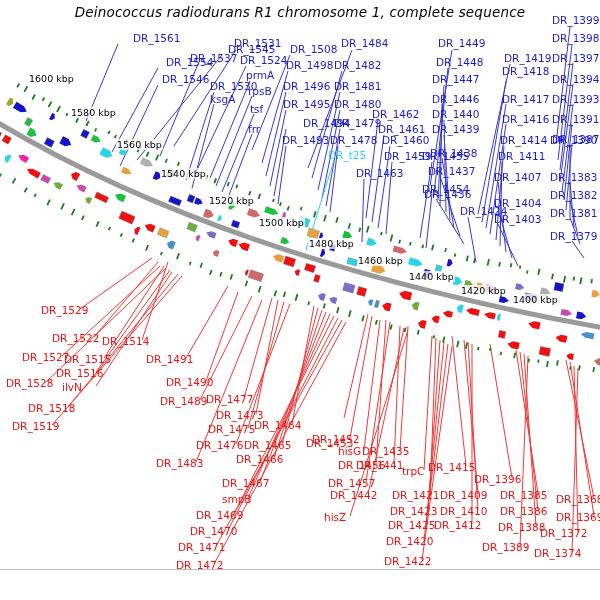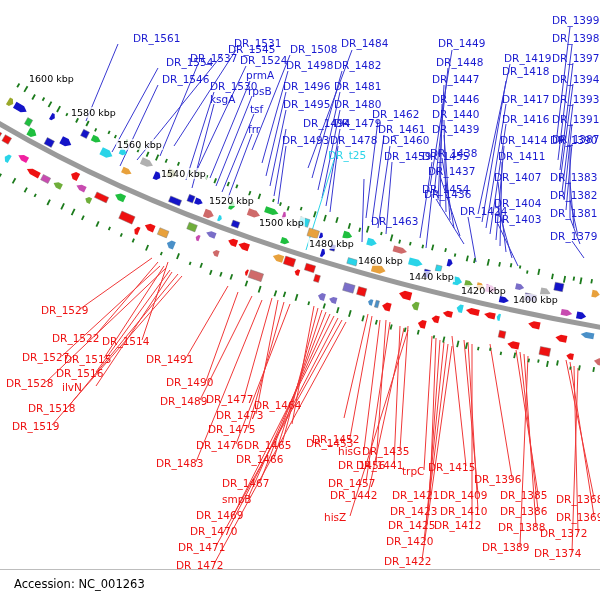--- a/index.html
+++ b/index.html
@@ -41,20 +41,21 @@
   .lbl.rev{color:#ee1111;}
   .lbl.rna{color:#2ad4e8;}
   .lbl.scale{color:#000;font-size:9.5px;}
   .lbl.scale span{background:rgba(255,255,255,.72);padding:0 1px;}
 </style>
 </head>
 <body>
 
 <div id="stage">
 
+  <div class="title">Deinococcus radiodurans R1 chromosome 1, complete sequence</div>
 
   <svg id="map" viewBox="0 0 600 600">
     <defs>
       <clipPath id="clipAll">
           <rect x="0" y="0" width="600" height="568"></rect>
         </clipPath>
     </defs>
     <g clip-path="url(#clipAll)">
 
       <g id="fwd-lines" stroke="#2222cc" stroke-width="1" fill="none" opacity="0.9">
@@ -462,21 +463,21 @@
       <div class="lbl fwd" style="left: 330px; top: 135px;">DR_1478</div>
       <div class="lbl fwd" style="left: 382px; top: 135px;">DR_1460</div>
       <div class="lbl fwd" style="left: 430px; top: 148px;">DR_1438</div>
       <div class="lbl fwd" style="left: 500px; top: 135px;">DR_1414</div>
       <div class="lbl fwd" style="left: 550px; top: 135px;">DR_1390</div>
       <div class="lbl fwd" style="left: 384px; top: 151px;">DR_1459</div>
       <div class="lbl fwd" style="left: 422px; top: 151px;">DR_1455</div>
       <div class="lbl fwd" style="left: 428px; top: 166px;">DR_1437</div>
       <div class="lbl fwd" style="left: 498px; top: 151px;">DR_1411</div>
       <div class="lbl fwd" style="left: 550px; top: 172px;">DR_1383</div>
-      <div class="lbl fwd" style="left: 371px; top: 168px; margin-top: 48px;">DR_1463</div>
+      <div class="lbl fwd" style="left: 356px; top: 168px;">DR_1463</div>
       <div class="lbl fwd" style="left: 422px; top: 184px;">DR_1454</div>
       <div class="lbl fwd" style="left: 424px; top: 189px;">DR_1436</div>
       <div class="lbl fwd" style="left: 494px; top: 172px;">DR_1407</div>
       <div class="lbl fwd" style="left: 494px; top: 198px;">DR_1404</div>
       <div class="lbl fwd" style="left: 550px; top: 190px;">DR_1382</div>
       <div class="lbl fwd" style="left: 460px; top: 206px;">DR_1424</div>
       <div class="lbl fwd" style="left: 494px; top: 214px;">DR_1403</div>
       <div class="lbl fwd" style="left: 550px; top: 208px;">DR_1381</div>
       <div class="lbl fwd" style="left: 550px; top: 231px;">DR_1379</div>
       <div class="lbl rna" style="left: 328px; top: 150px;">DR_t25</div>
@@ -490,21 +491,21 @@
       <div class="lbl rev" style="left: 56px; top: 368px;">DR_1516</div>
       <div class="lbl rev" style="left: 166px; top: 377px;">DR_1490</div>
       <div class="lbl rev" style="left: 62px; top: 382px;">ilvN</div>
       <div class="lbl rev" style="left: 28px; top: 403px;">DR_1518</div>
       <div class="lbl rev" style="left: 160px; top: 396px;">DR_1489</div>
       <div class="lbl rev" style="left: 216px; top: 410px;">DR_1473</div>
       <div class="lbl rev" style="left: 206px; top: 394px;">DR_1477</div>
       <div class="lbl rev" style="left: 306px; top: 414px; margin-top: 24px;">DR_1453</div>
       <div class="lbl rev" style="left: 12px; top: 421px;">DR_1519</div>
       <div class="lbl rev" style="left: 208px; top: 424px;">DR_1475</div>
-      <div class="lbl rev" style="left: 254px; top: 400px;">DR_1464</div>
+      <div class="lbl rev" style="left: 254px; top: 420px;">DR_1464</div>
       <div class="lbl rev" style="left: 312px; top: 434px;">DR_1452</div>
       <div class="lbl rev" style="left: 362px; top: 446px;">DR_1435</div>
       <div class="lbl rev" style="left: 196px; top: 440px;">DR_1476</div>
       <div class="lbl rev" style="left: 244px; top: 440px;">DR_1465</div>
       <div class="lbl rev" style="left: 338px; top: 446px;">hisG</div>
       <div class="lbl rev" style="left: 356px; top: 460px;">DR_1441</div>
       <div class="lbl rev" style="left: 156px; top: 458px;">DR_1483</div>
       <div class="lbl rev" style="left: 236px; top: 454px;">DR_1466</div>
       <div class="lbl rev" style="left: 338px; top: 460px;">DR_1456</div>
       <div class="lbl rev" style="left: 402px; top: 466px;">trpC</div>
@@ -542,16 +543,15 @@
       <div class="lbl scale" style="left: 208px; top: 196px;"><span>1520 kbp</span></div>
       <div class="lbl scale" style="left: 258px; top: 218px;"><span>1500 kbp</span></div>
       <div class="lbl scale" style="left: 308px; top: 239px;"><span>1480 kbp</span></div>
       <div class="lbl scale" style="left: 357px; top: 256px;"><span>1460 kbp</span></div>
       <div class="lbl scale" style="left: 408px; top: 272px;"><span>1440 kbp</span></div>
       <div class="lbl scale" style="left: 460px; top: 286px;"><span>1420 kbp</span></div>
       <div class="lbl scale" style="left: 512px; top: 295px;"><span>1400 kbp</span></div>
     </div>
 
   <div class="footer">
-    <div class="acc">Accession: NC_001263</div>
   </div>
 
 </div>
 
 </body></html>

